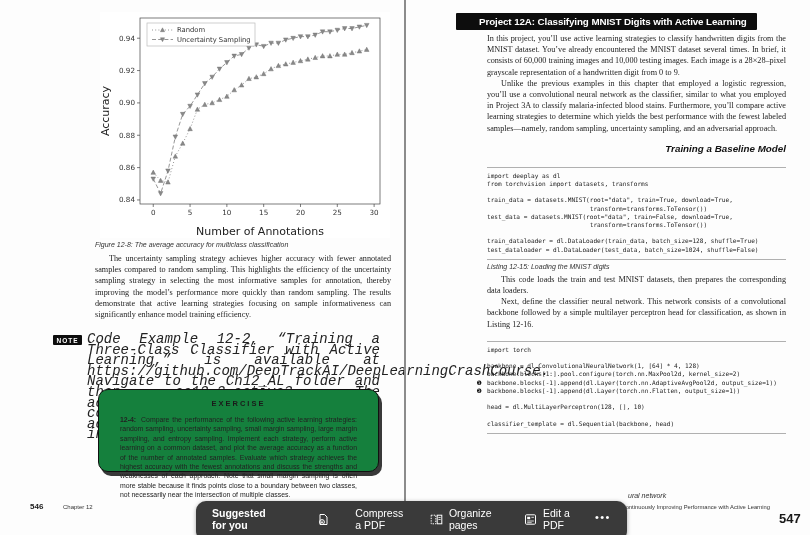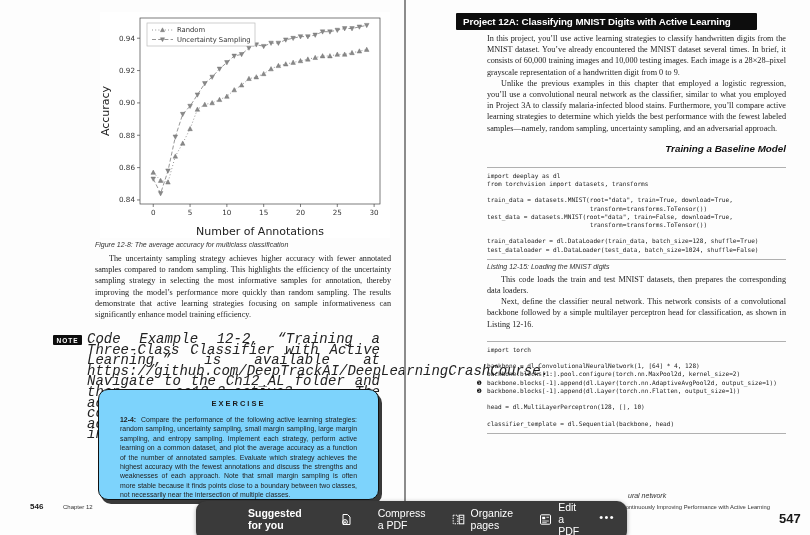--- a/index.html
+++ b/index.html
@@ -26,36 +26,36 @@
   .left-para { left:95px; top:253px; width:296px; text-indent:14px; }
   .note-label {
     left:53px; top:335px; background:#0d0d0d; color:#fff; font-weight:bold;
     font-size:6.5px; letter-spacing:1px; padding:1.5px 3.5px; border-radius:1px;
   }
   .note-text {
     left:87px; top:334px; width:293px; font-family:Liberation Mono, monospace;
     font-style:italic; font-size:14px; line-height:10.6px; text-align:justify; color:#222;
   }
   .exercise-box {
-    left:98px; top:389px; width:281px; height:111px; background:#7dd3fc;
+    left:98px; top:389px; width:281px; height:83px; background:#15803d;
     border:1px solid #111; border-radius:10px;
     box-shadow:3px 4px 0 rgba(35,35,35,.9);
   }
   .exercise-title { margin-top:9px; text-align:center; font-weight:bold; font-size:7.5px; letter-spacing:2px; }
   .exercise-text {
     margin:7px 21px 0 21px; font-size:6.9px; line-height:9.4px; text-align:justify; color:#222;
   }
   .exercise-text b { margin-right:5px; }
   .left-footer-num { left:30px; top:502px; font-weight:bold; font-size:8px; }
   .left-footer-chap { left:63px; top:504px; font-size:6px; color:#333; }
 
   
   .project-title-bar {
     left:456px; top:13px; width:301px; height:17px; background:#0d0d0d; color:#fff;
-    font-weight:bold; font-size:9.8px; line-height:17px; padding-left:7px;
+    font-weight:bold; font-size:9.8px; line-height:17px; padding-left:23px;
     letter-spacing:-0.1px; white-space:nowrap; overflow:hidden; border-radius:1px;
   }
   .right-col { left:487px; top:33px; width:299px; }
   .right-col .body-para { width:299px; }
   .indent { text-indent:14px; }
   .section-heading { margin-top:9px; font-weight:bold; font-style:italic; font-size:9.8px; color:#111;text-align:right; }
   .section-heading + .body-para { margin-top:4px; }
   .listing-rule { border-top:1px solid #b0b0b0; margin-top:13px; }
   .code-block { padding:4px 0 4px 0; }
   .code-line { position:relative; white-space:pre; font-family:"DejaVu Sans Mono", monospace; font-size:6.1px; line-height:8.2px; color:#222; }
@@ -66,21 +66,21 @@
   .listing2-caption-fragment { left:628px; top:492px; font-style:italic; font-size:7px; color:#333; }
   .right-footer-head { left:548px; top:504px; width:222px; text-align:right; font-size:5.8px; color:#333; }
   .right-footer-num { left:779px; top:501px; font-weight:bold; font-size:13px;margin-top:10px; }
 
   
   .toolbar {
     left:196px; top:501px; width:431px; height:40px; background:#3a3a3a;
     border-radius:10px; display:flex; align-items:center; padding:0 16px;
     color:#fff; z-index:10; box-shadow:0 1px 4px rgba(0,0,0,.35);
   }
-  .tb-suggested { font-weight:bold; font-size:10.5px; margin-top:-4px;margin-left:36px; }
+  .tb-suggested { font-weight:bold; font-size:10.5px; margin-top:-4px; }
   .tb-item { display:flex; align-items:center; gap:6px; margin-left:26px; margin-top:-4px; cursor:pointer; font-size:10.5px; }
   .tb-item:first-of-type { margin-left:38px;gap:25px; }
   .tb-item svg { display:block; }
   .tb-more { margin-left:20px; margin-top:-8px; font-size:11px; letter-spacing:1.5px; cursor:pointer; }
 </style>
 </head>
 <body>
 
 <div class="abs" style="left:0;top:0;width:404px;height:535px;">
 

